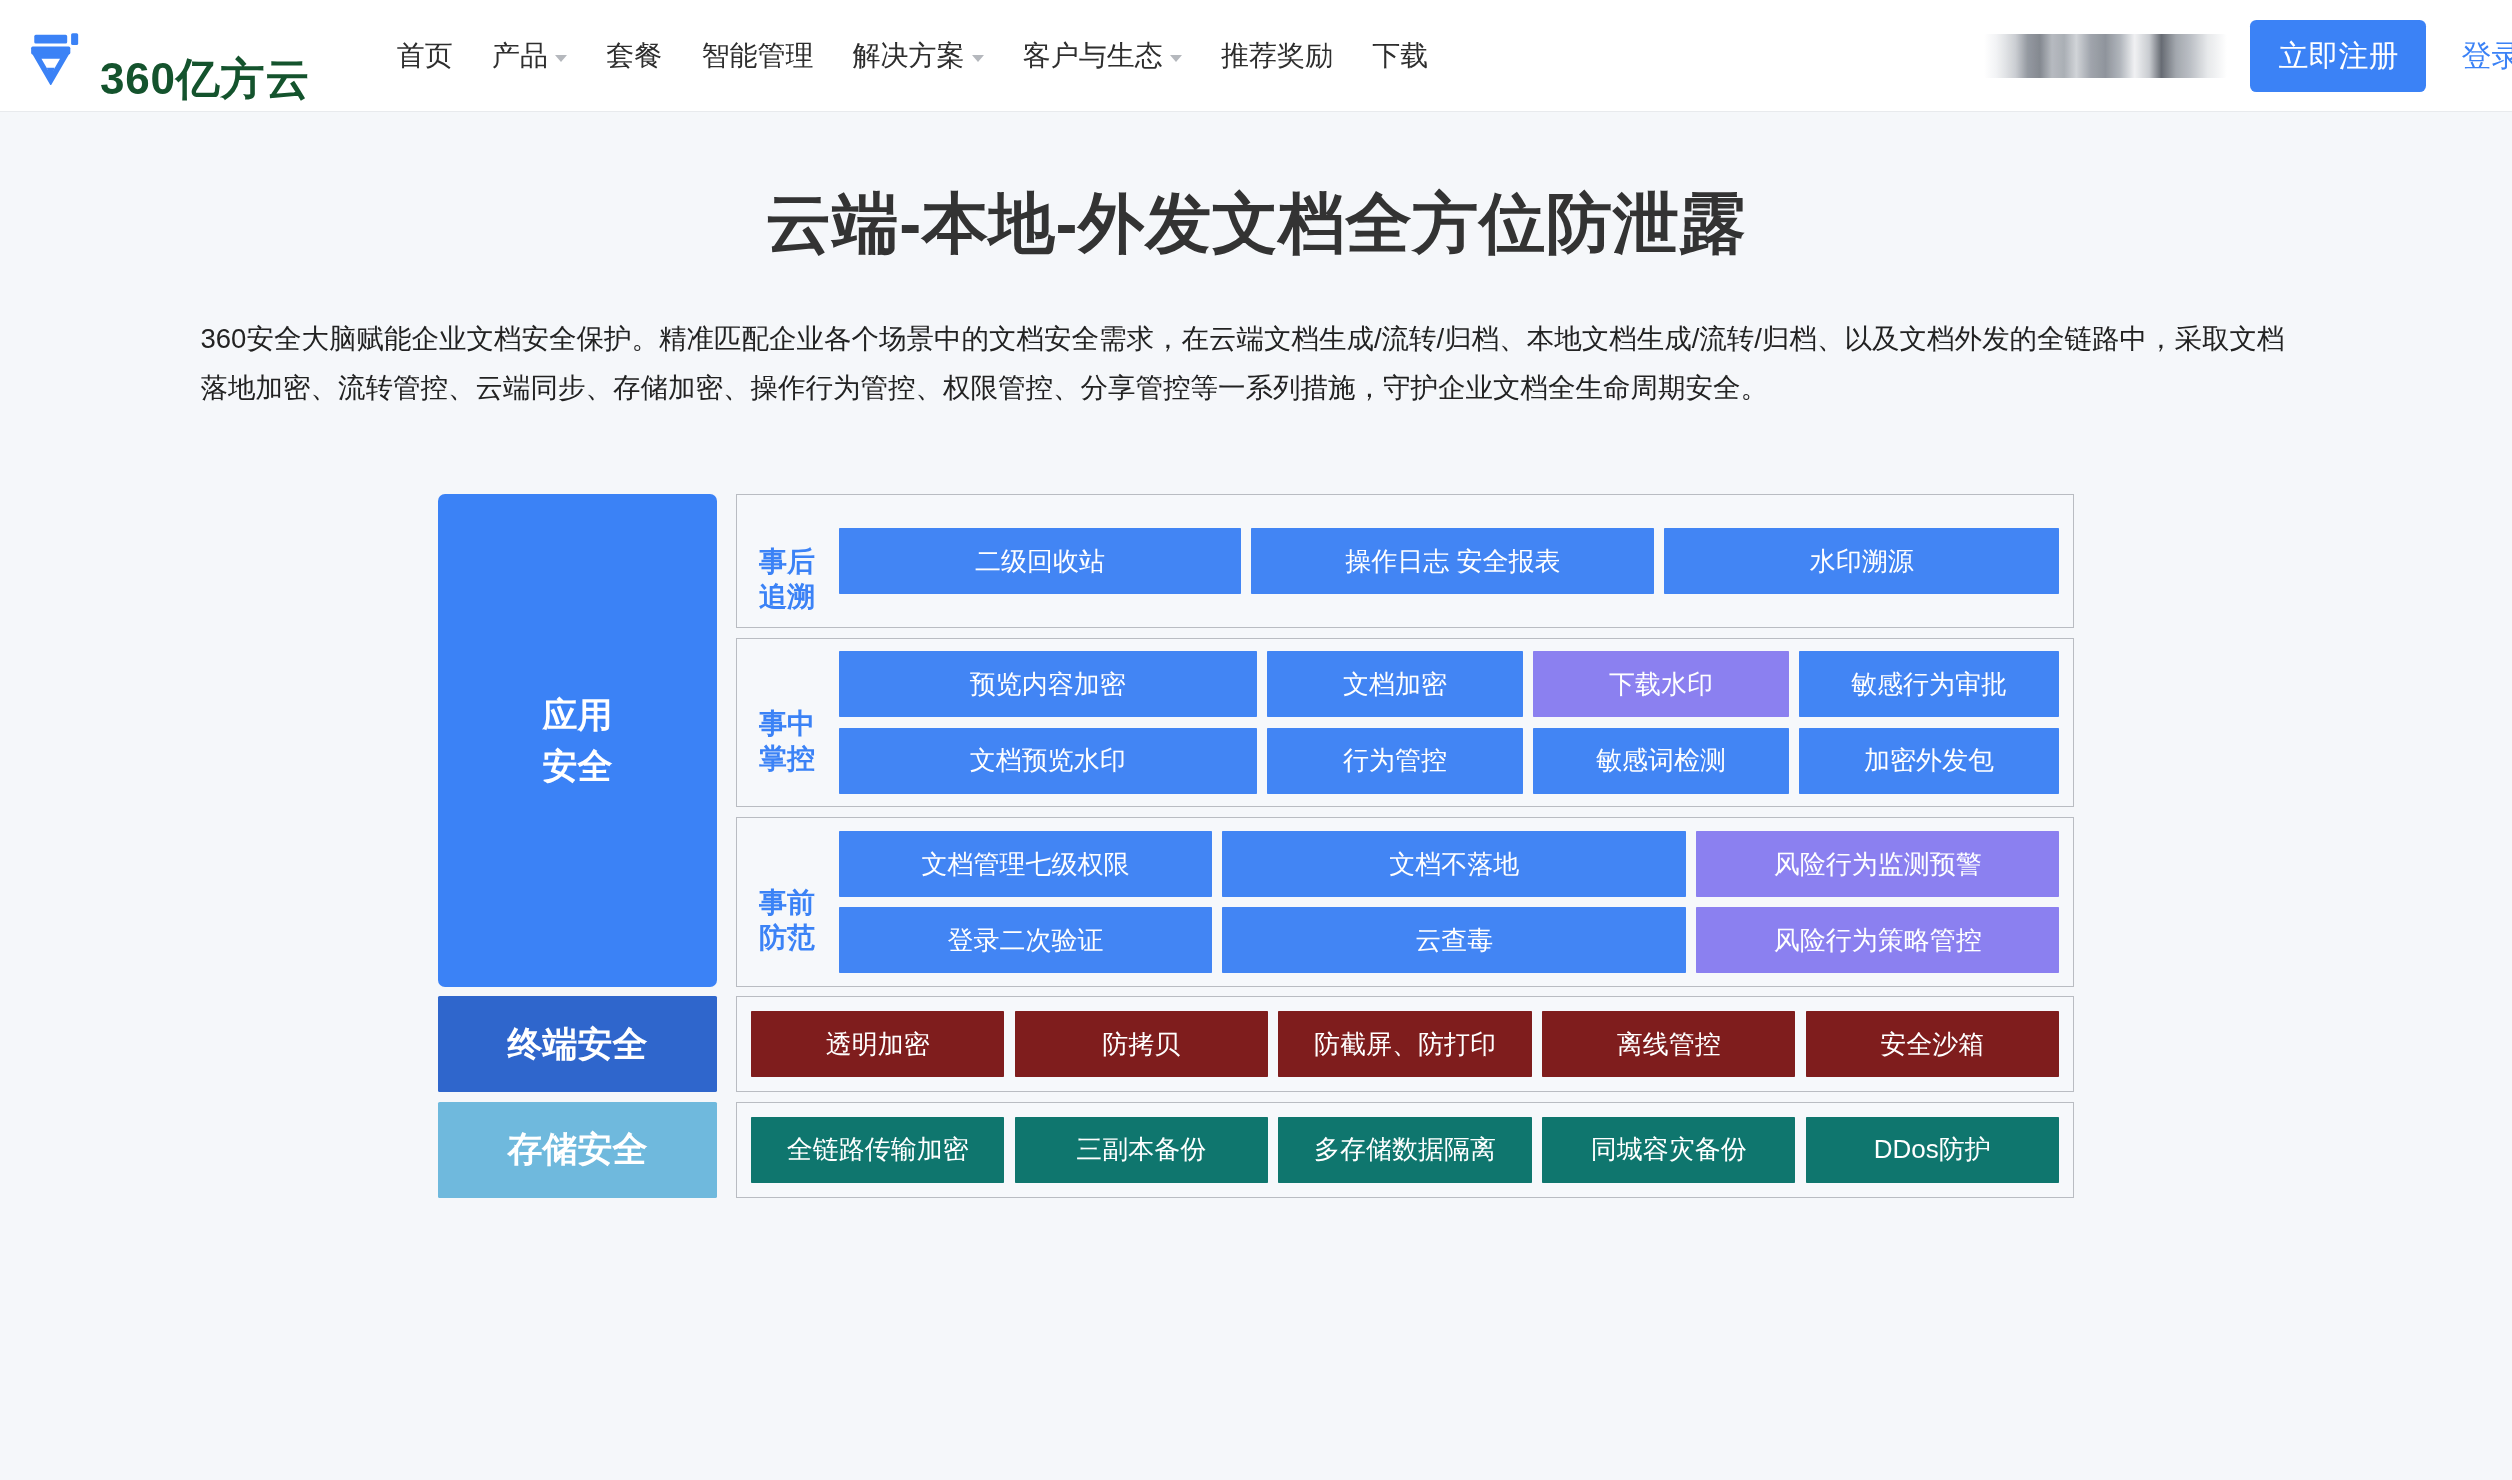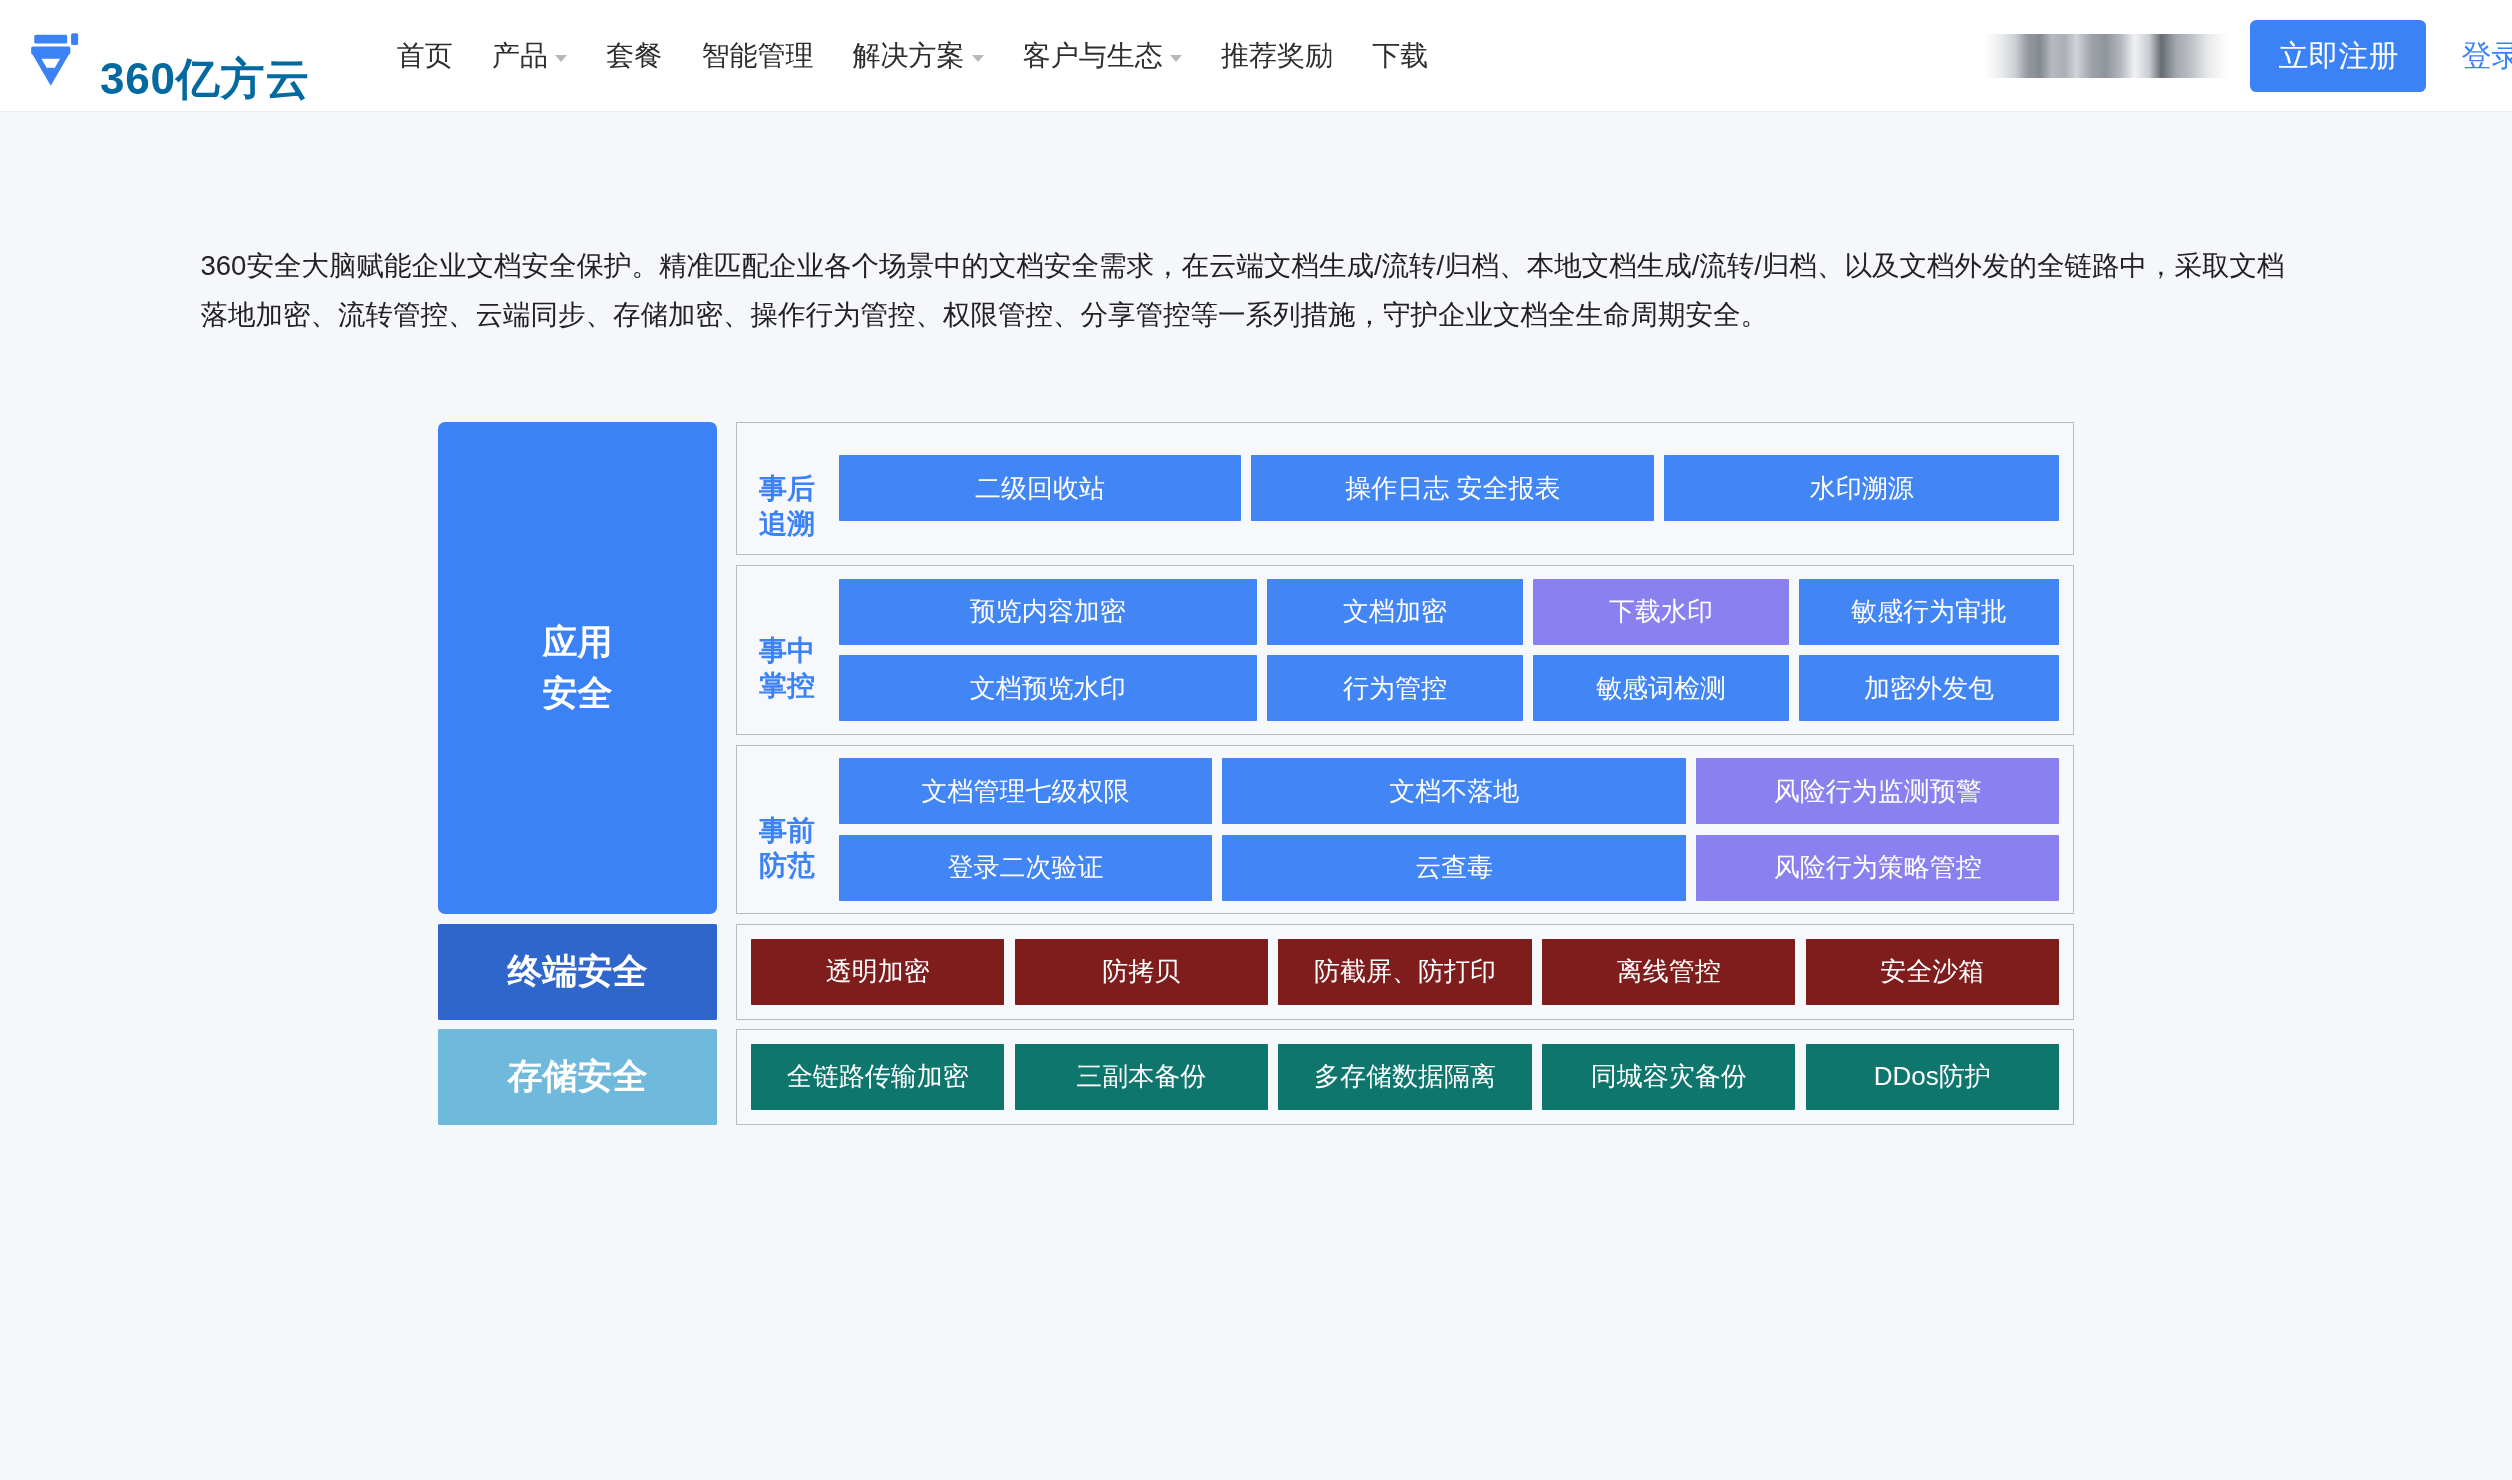--- a/index.html
+++ b/index.html
@@ -27,21 +27,21 @@
     display: flex;
     align-items: center;
     margin-left: 28px;
     gap: 14px;
   }
   .brand-mark { width: 58px; height: 58px; display: block; }
   .brand-word {
     font-size: 44px;
     font-weight: 700;
     letter-spacing: 0.8px;
-    color: #0369a1;
+    color: #14532d;
     white-space: nowrap;
     font-family: "Liberation Sans", "DejaVu Sans", sans-serif;
     margin-top: 47px;
   }
 
   .main-nav {
     display: flex;
     align-items: center;
     margin-left: 67px;
     gap: 0;
@@ -316,20 +316,21 @@
   <div class="header-right">
     <div class="phone-blur"></div>
     <button class="register-btn">立即注册</button>
     <a class="login-link">登录</a>
   </div>
 
 </header>
 
 <main class="page-body">
 
+  <h1 class="hero-title">云端-本地-外发文档全方位防泄露</h1>
 
   <p class="hero-desc">360安全大脑赋能企业文档安全保护。精准匹配企业各个场景中的文档安全需求，在云端文档生成/流转/归档、本地文档生成/流转/归档、以及文档外发的全链路中，采取文档落地加密、流转管控、云端同步、存储加密、操作行为管控、权限管控、分享管控等一系列措施，守护企业文档全生命周期安全。</p>
 
   <section class="diagram">
 
     <div class="diagram-upper">
 
       <div class="app-sec-label">
         <div>
           <span>应用</span>

